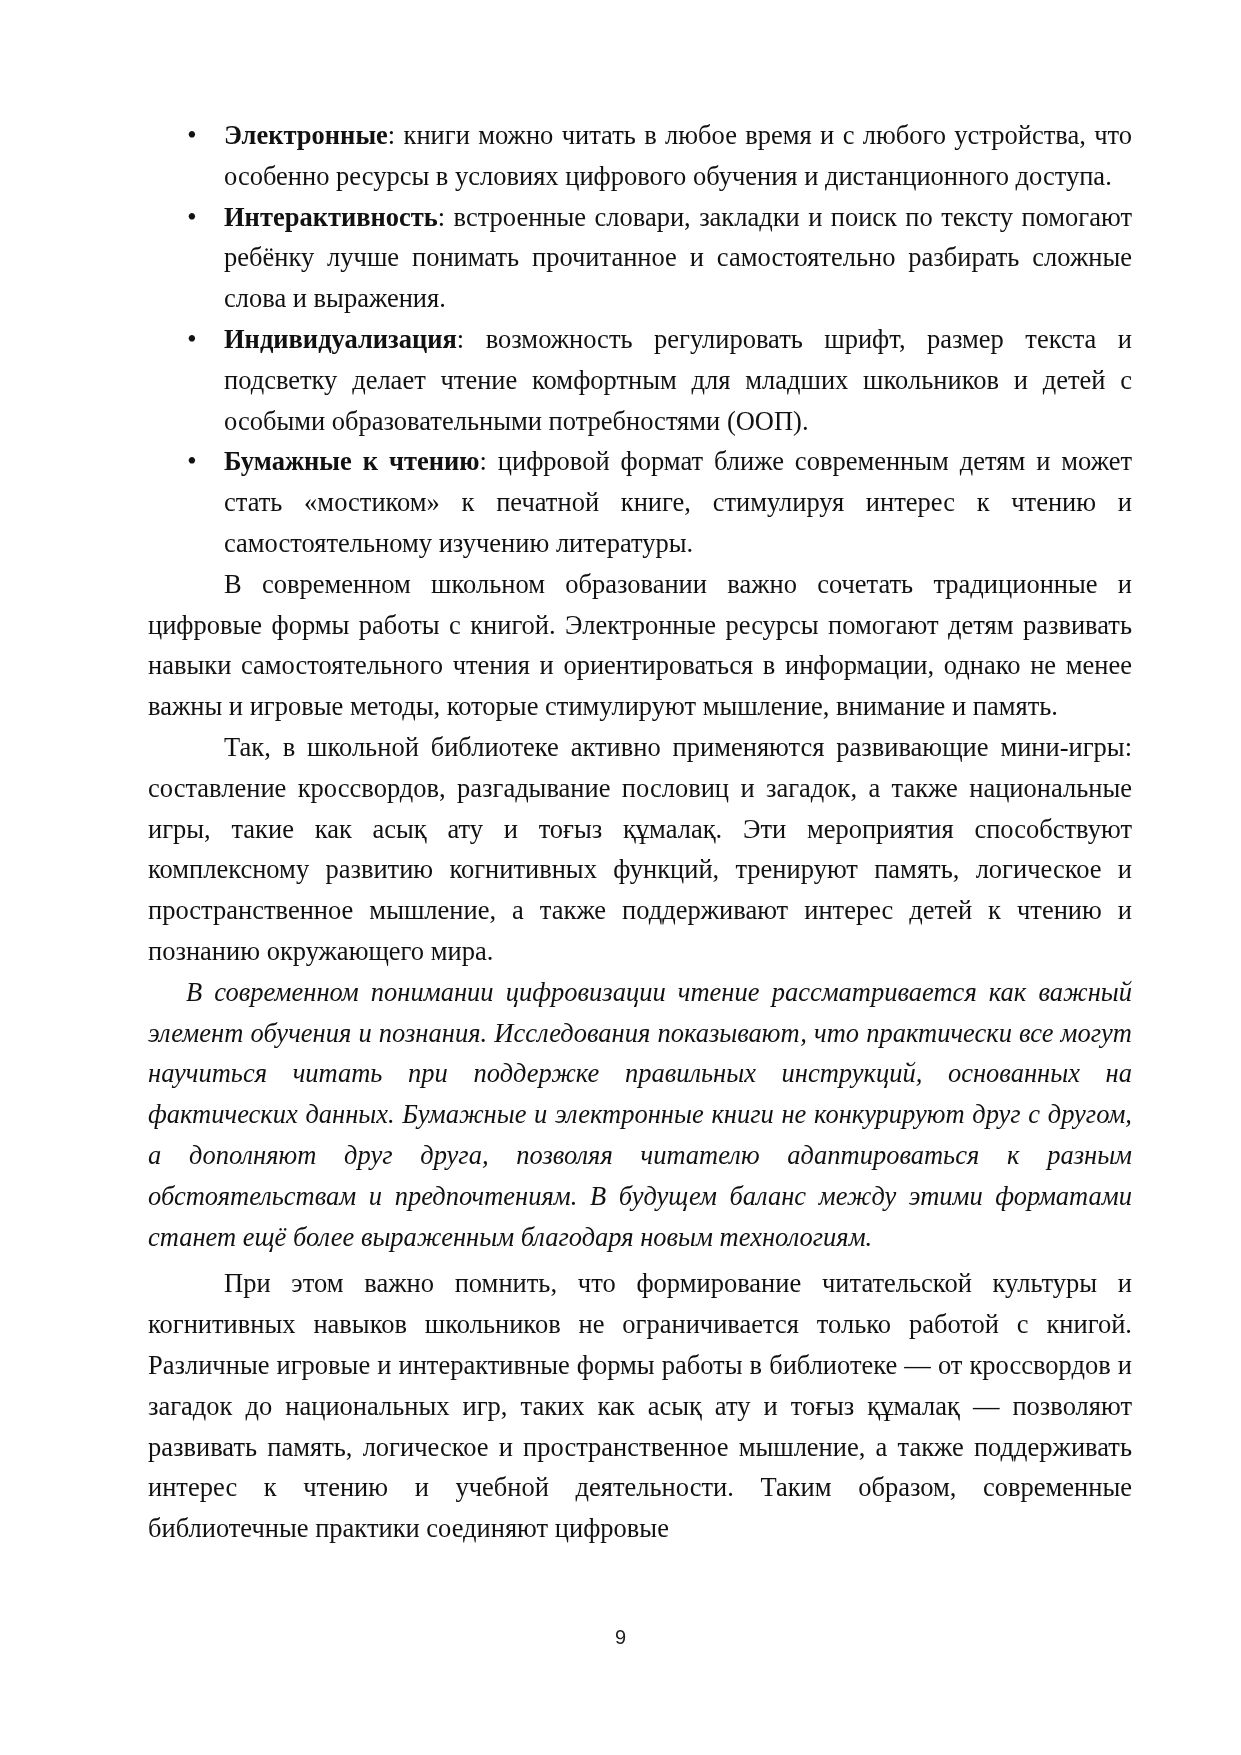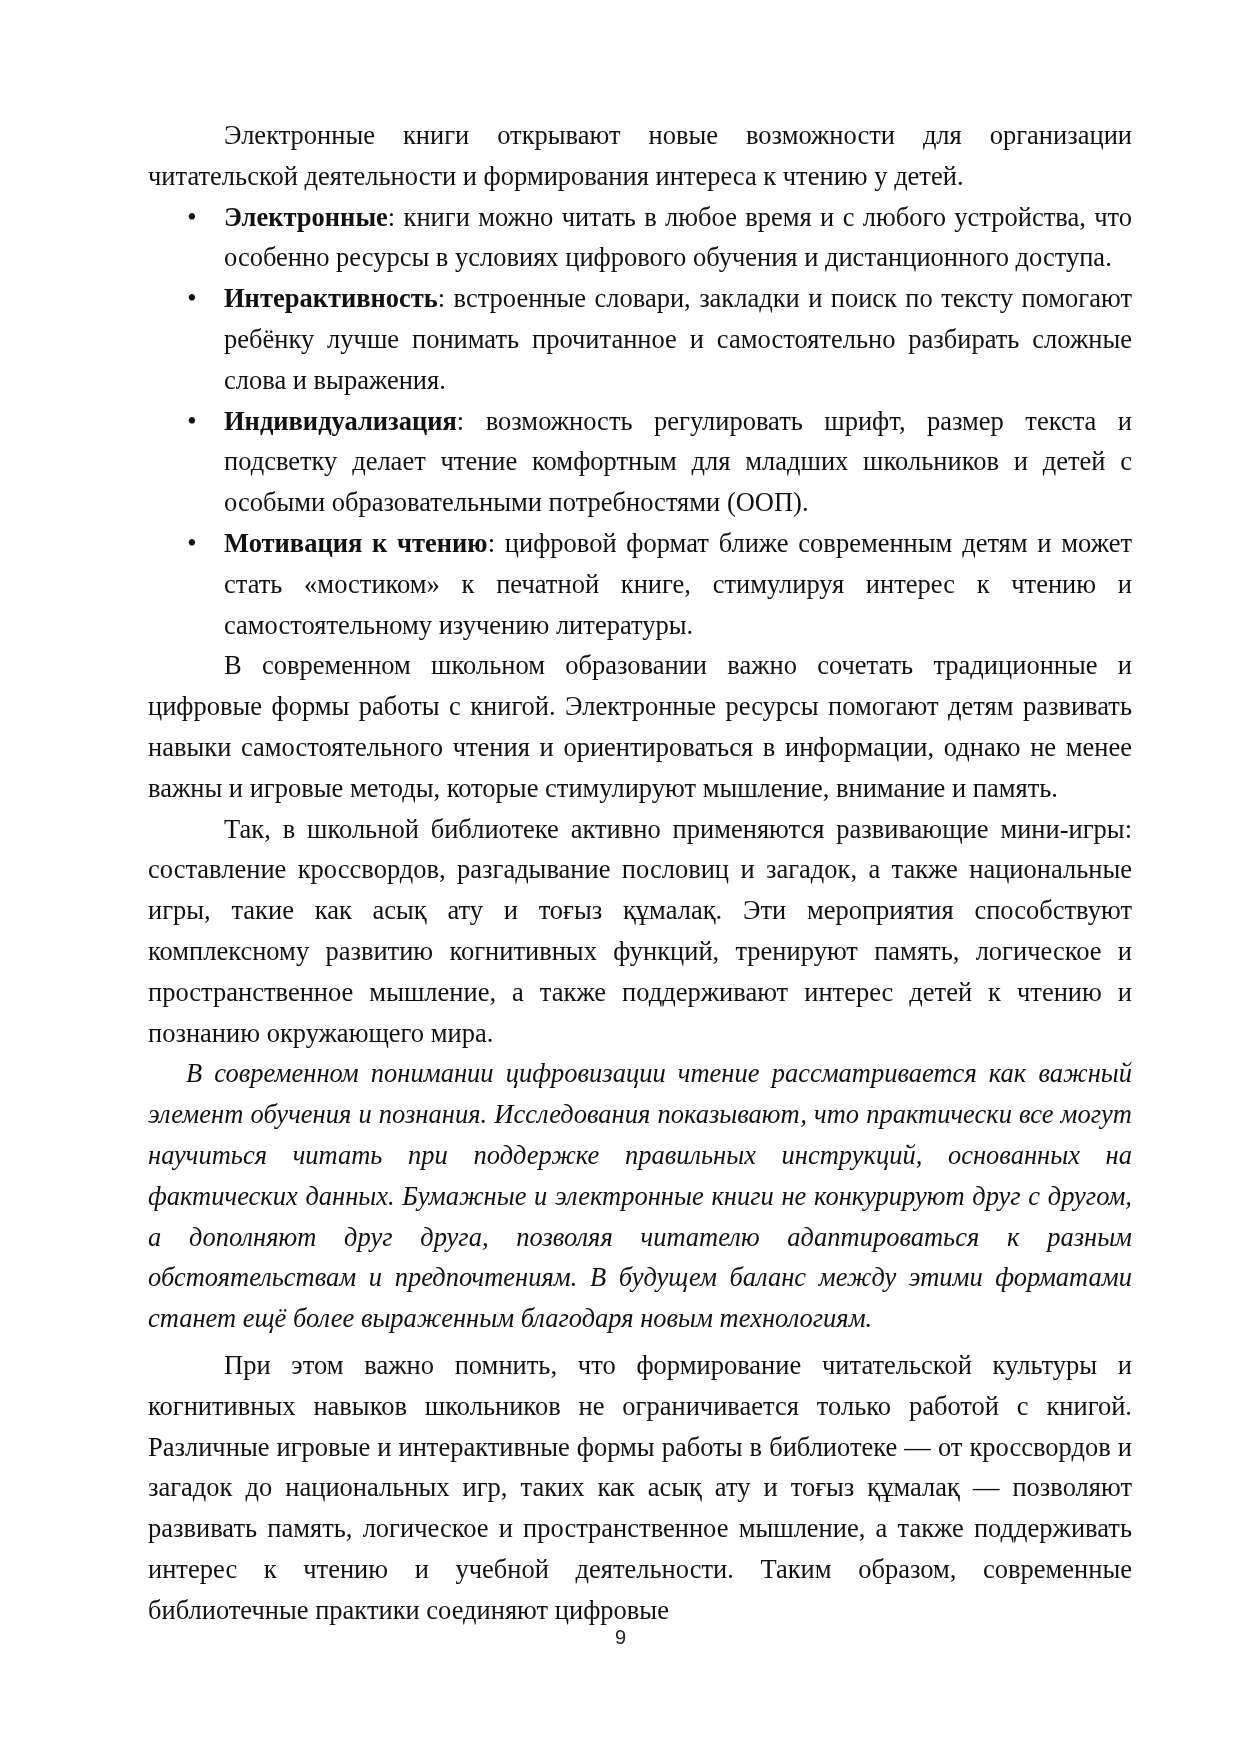--- a/index.html
+++ b/index.html
@@ -14,26 +14,25 @@
   li { position:relative; }
   li .bullet { position:absolute; left:-38px; top:0; width:12px; text-align:center; }
   b { font-weight:bold; }
   .pagenum { position:absolute; top:1626px; left:0; width:1241px; text-align:center;
              font-family:"Liberation Sans", sans-serif; font-size:20px; color:#222; }
 </style>
 </head>
 <body>
 
 <div class="page">
-  <p class="indent">Электронные книги открывают новые возможности для организации читательской деятельности и формирования интереса к чтению у детей.</p>
   <ul>
     <li><span class="bullet">•</span><b>Электронные</b><span>: книги можно читать в любое время и с любого устройства, что особенно ресурсы в условиях цифрового обучения и дистанционного доступа.</span></li>
     <li><span class="bullet">•</span><b>Интерактивность</b><span>: встроенные словари, закладки и поиск по тексту помогают ребёнку лучше понимать прочитанное и самостоятельно разбирать сложные слова и выражения.</span></li>
     <li><span class="bullet">•</span><b>Индивидуализация</b><span>: возможность регулировать шрифт, размер текста и подсветку делает чтение комфортным для младших школьников и детей с особыми образовательными потребностями (ООП).</span></li>
-    <li><span class="bullet">•</span><b>Мотивация к чтению</b><span>: цифровой формат ближе современным детям и может стать «мостиком» к печатной книге, стимулируя интерес к чтению и самостоятельному изучению литературы.</span></li>
+    <li><span class="bullet">•</span><b>Бумажные к чтению</b><span>: цифровой формат ближе современным детям и может стать «мостиком» к печатной книге, стимулируя интерес к чтению и самостоятельному изучению литературы.</span></li>
   </ul>
   <p class="indent">В современном школьном образовании важно сочетать традиционные и цифровые формы работы с книгой. Электронные ресурсы помогают детям развивать навыки самостоятельного чтения и ориентироваться в информации, однако не менее важны и игровые методы, которые стимулируют мышление, внимание и память.</p>
   <p class="indent">Так, в школьной библиотеке активно применяются развивающие мини-игры: составление кроссвордов, разгадывание пословиц и загадок, а также национальные игры, такие как асық ату и тоғыз құмалақ. Эти мероприятия способствуют комплексному развитию когнитивных функций, тренируют память, логическое и пространственное мышление, а также поддерживают интерес детей к чтению и познанию окружающего мира.</p>
   <p class="indent-small">В современном понимании цифровизации чтение рассматривается как важный элемент обучения и познания. Исследования показывают, что практически все могут научиться читать при поддержке правильных инструкций, основанных на фактических данных. Бумажные и электронные книги не конкурируют друг с другом, а дополняют друг друга, позволяя читателю адаптироваться к разным обстоятельствам и предпочтениям. В будущем баланс между этими форматами станет ещё более выраженным благодаря новым технологиям.</p>
   <p class="indent" style="margin-top:6px">При этом важно помнить, что формирование читательской культуры и когнитивных навыков школьников не ограничивается только работой с книгой. Различные игровые и интерактивные формы работы в библиотеке — от кроссвордов и загадок до национальных игр, таких как асық ату и тоғыз құмалақ — позволяют развивать память, логическое и пространственное мышление, а также поддерживать интерес к чтению и учебной деятельности. Таким образом, современные библиотечные практики соединяют цифровые</p>
 </div>
 
 <div class="pagenum">9</div>
 
 </body></html>

